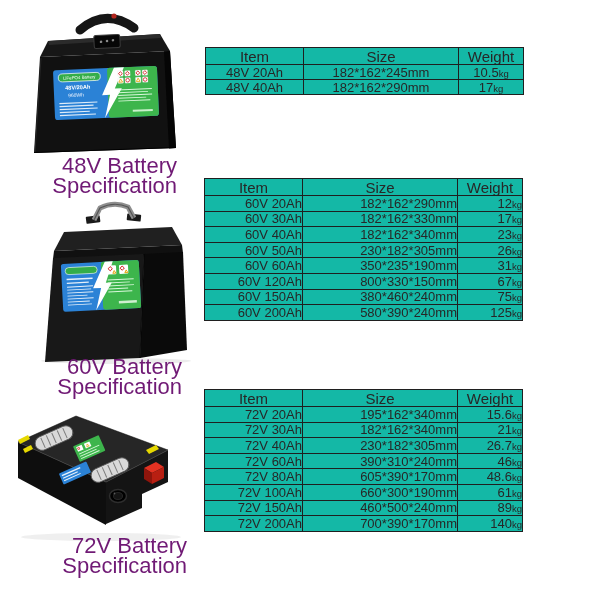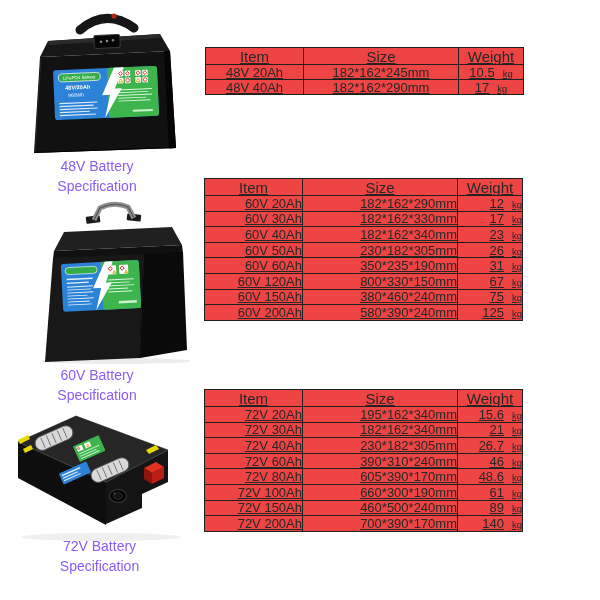--- a/index.html
+++ b/index.html
@@ -2,36 +2,35 @@
 <html><head>
 <meta charset="utf-8">
 <style>
   html,body{margin:0;padding:0;background:#fff;}
   .page{
     position:relative;width:600px;height:600px;background:#ffffff;overflow:hidden;
     font-family:"Liberation Sans","DejaVu Sans",sans-serif;
   }
   .fig{position:absolute;}
   .caption{
-    position:absolute;text-align:center;font-size:14px;line-height:20px;
-    color:#8b5cf6;letter-spacing:0;
+    position:absolute;text-align:right;font-size:22px;line-height:20px;
+    color:#701a75;letter-spacing:0;
   }
   .spec-table{
     position:absolute;border-collapse:collapse;table-layout:fixed;color:#272727;
-    background:#ef4444;
-    text-decoration:underline;
+    background:#14b8a6;
   }
   .spec-table th,.spec-table td{
     border:1.5px solid #1f1f1f;text-align:center;vertical-align:middle;
     padding:0;line-height:1;white-space:nowrap;font-weight:400;overflow:hidden;
   }
   .spec-table th{font-size:15px;height:16px;}
   .spec-table td{font-size:13px;height:14px;}
   .t2 td,.t3 td{height:14.6px;text-align:right;}
-  .kg{font-size:9.5px;margin-left:8px;}
+  .kg{font-size:9.5px;}
   col.c-item{width:98px}
   col.c-size{width:155px}
   col.c-weight{width:65px}
 </style>
 </head>
 <body>
 
 <div class="page">
 
   <svg class="fig" style="left:18px;top:6px" width="175" height="152" viewBox="0 0 175 152">
@@ -153,21 +152,21 @@
       <g fill="#eaffea" opacity="0.9">
         <rect x="84" y="84" width="26" height="1"></rect>
         <rect x="84" y="87" width="22" height="0.9"></rect>
         <rect x="84" y="90" width="26" height="0.9"></rect>
         <rect x="84" y="93" width="20" height="0.9"></rect>
         <rect x="84" y="96" width="24" height="0.9"></rect>
         <rect x="94" y="106" width="18" height="2.4" fill="#dff7df"></rect>
       </g>
     </g>
   </svg>
-  <div class="caption" style="left:12px;top:365px;width:170px">
+  <div class="caption" style="left:12px;top:357px;width:170px">
     <div>60V Battery</div>
     <div>Specification</div>
   </div>
 
   <svg class="fig" style="left:6px;top:404px" width="190" height="138" viewBox="0 0 190 138">
     <ellipse cx="95" cy="133" rx="80" ry="4" fill="#efefef"></ellipse>
     <g>
       <polygon points="12,38 70,12 162,46 100,78" fill="#262626" stroke="#0a0a0a" stroke-width="0.5"></polygon>
       <polygon points="12,38 100,78 100,121 12,74" fill="#0e0e0e"></polygon>
       <polygon points="100,78 162,46 162,78 136,90 136,104 100,120" fill="#141414"></polygon>

